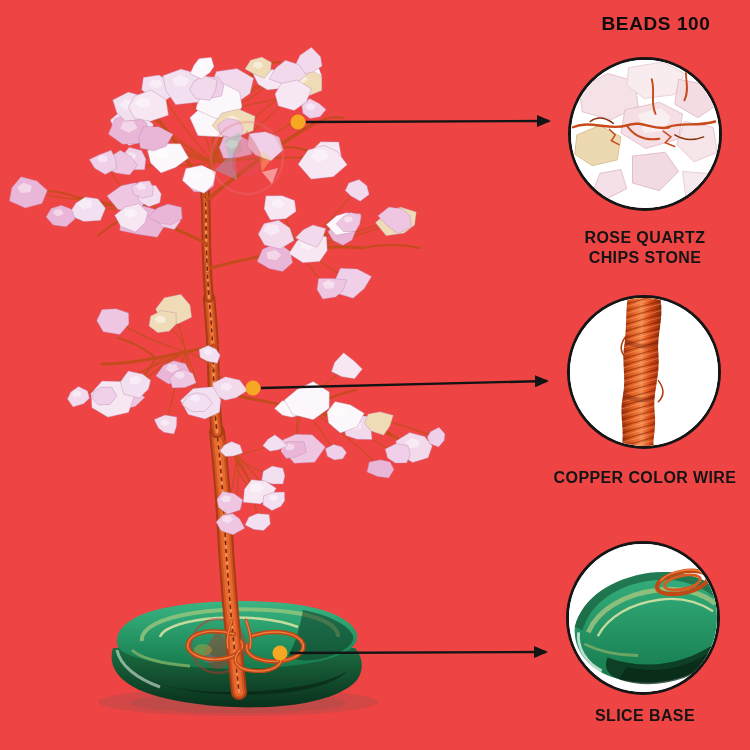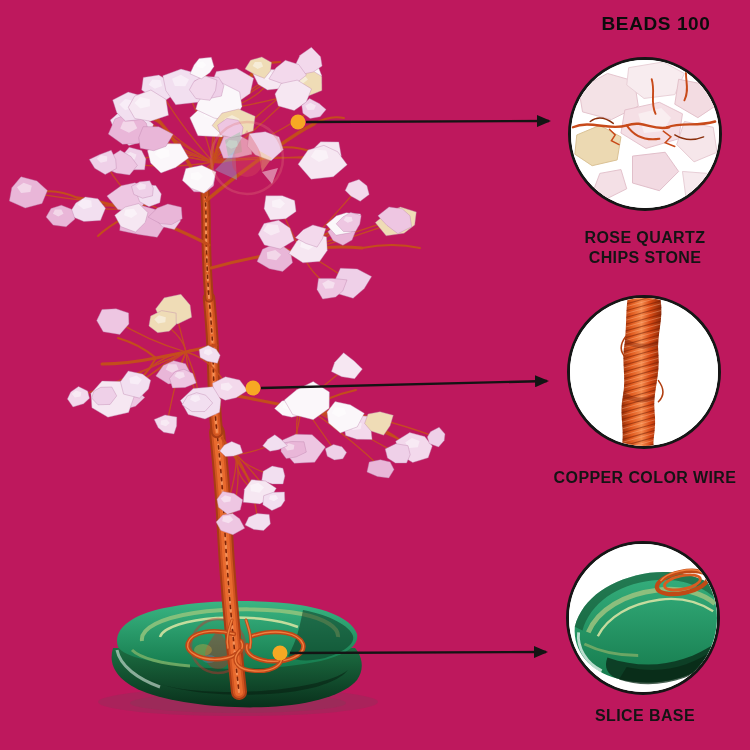--- a/index.html
+++ b/index.html
@@ -1,17 +1,17 @@
 <!DOCTYPE html>
 <html><head>
 <meta charset="utf-8">
 <style>
   html,body{margin:0;padding:0;background:#ffffff;}
   body{width:750px;height:750px;font-family:"Liberation Sans",sans-serif;}
-  .canvas{position:relative;width:750px;height:750px;background:#be185d;overflow:hidden;}
+  .canvas{position:relative;width:750px;height:750px;background:#ef4444;overflow:hidden;}
   #tree-svg{position:absolute;left:0;top:0;}
   .title{position:absolute;left:546px;width:220px;top:12px;text-align:center;
          font-size:19px;line-height:24px;font-weight:800;letter-spacing:.6px;color:#0c0c0c;}
   .callout-circle{position:absolute;width:154px;height:154px;border-radius:50%;
          border:3px solid #161616;box-sizing:border-box;overflow:hidden;background:#fff;}
   .callout-circle svg{display:block;width:100%;height:100%;}
   .lbl{position:absolute;left:535px;width:220px;text-align:center;font-weight:800;
        font-size:16px;line-height:20px;letter-spacing:.4px;color:#141414;}
 </style>
 </head>

